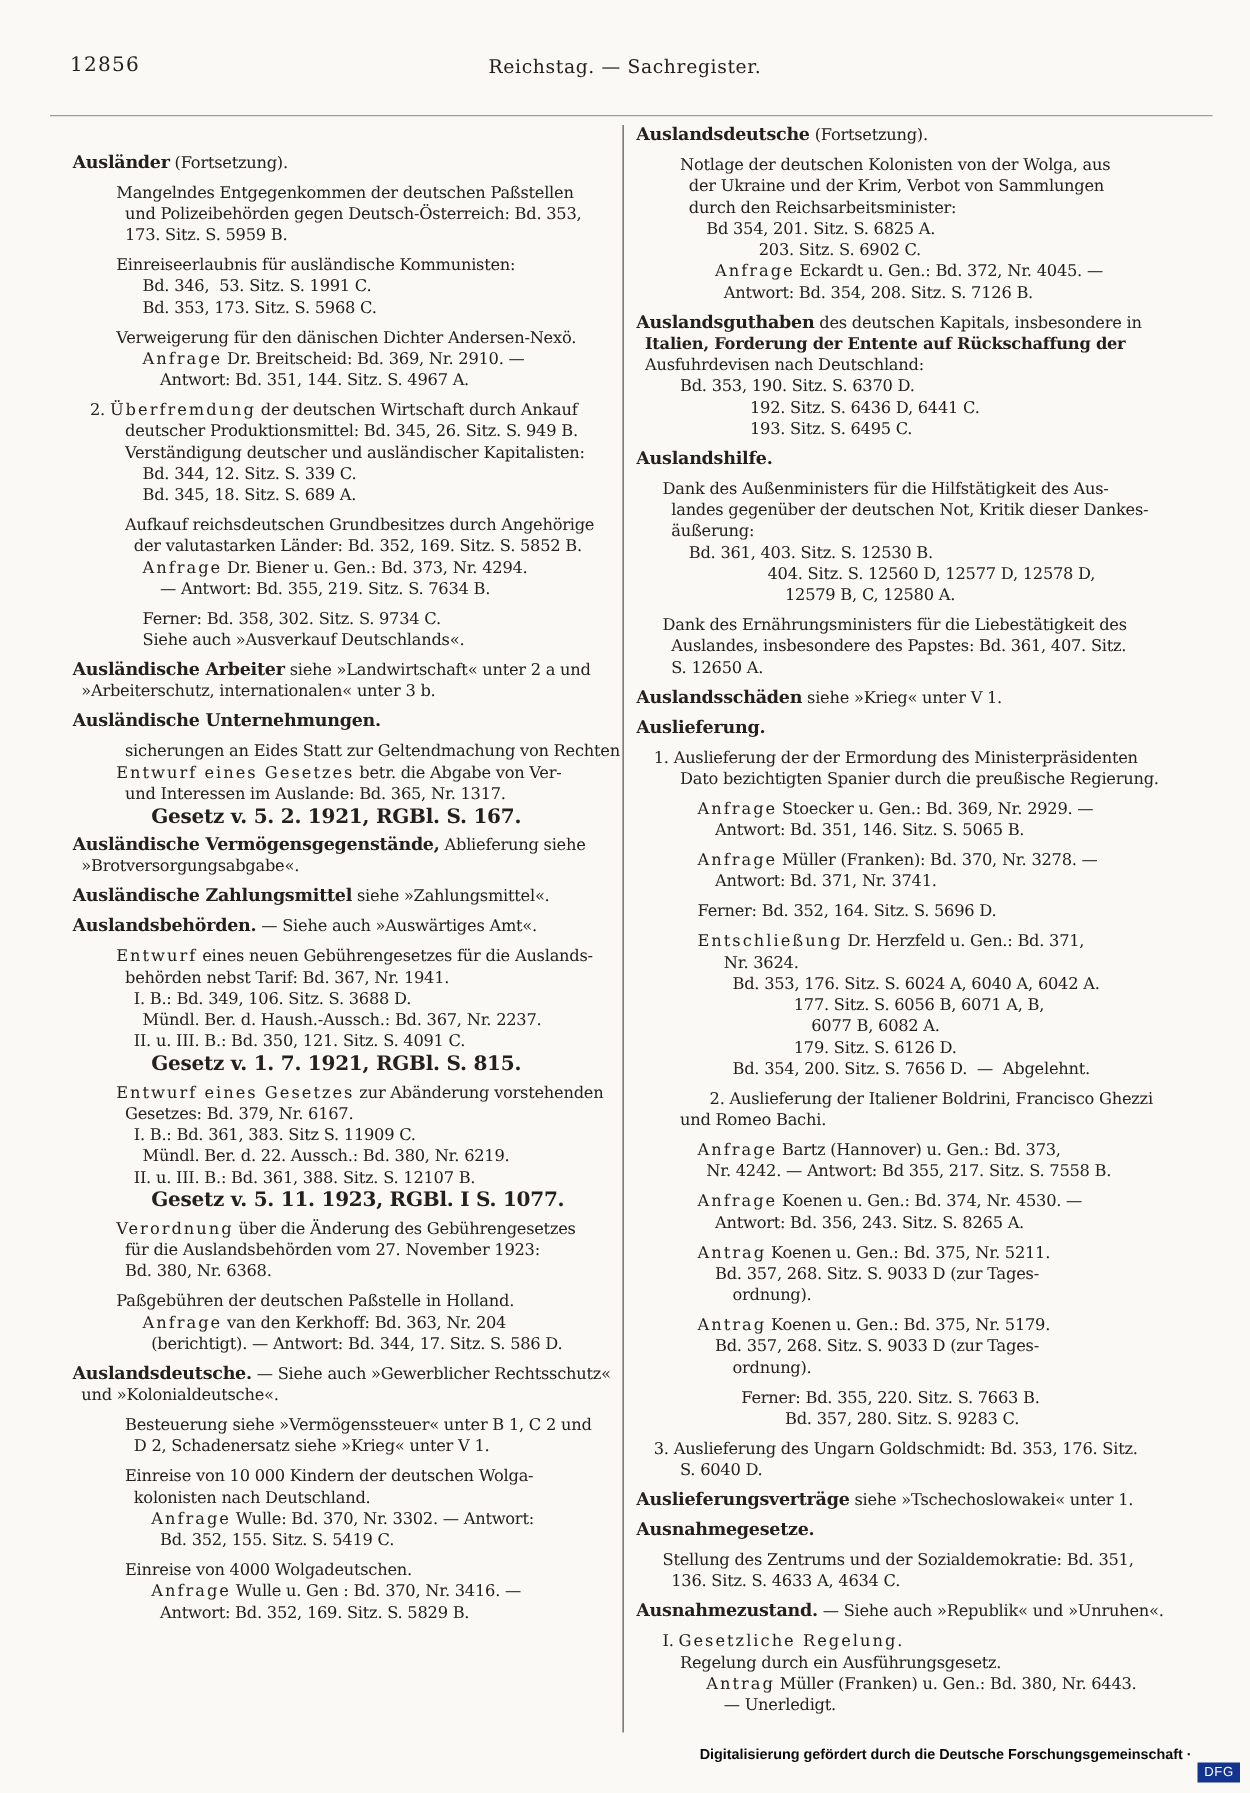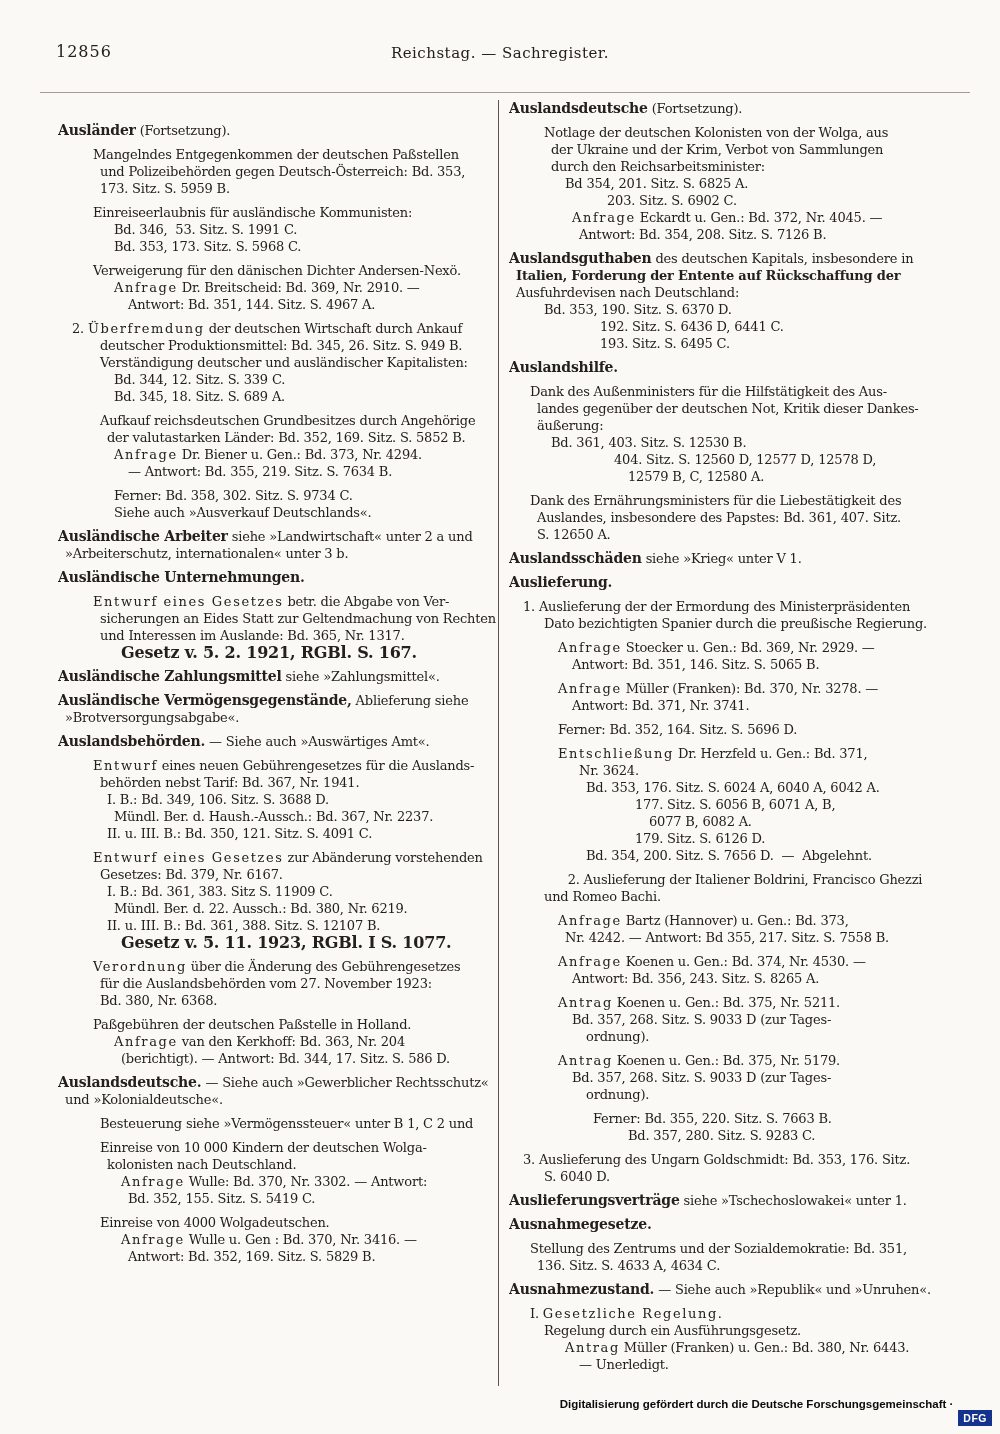--- a/index.html
+++ b/index.html
@@ -53,21 +53,21 @@
 
   
   .footer {
     position:absolute; right:8px; bottom:8px;
     font-family:"Liberation Sans", sans-serif;
     font-size:11.5px; font-weight:bold; color:#0a0a0a;
     display:flex; align-items:center; gap:5px;
   }
   .dfg {
     background:#14338e; color:#ffffff;
-    font-size:10.5px; font-weight:bold;
+    font-size:10.5px; font-weight:normal;
     padding:2px 5px; letter-spacing:0.5px;margin-top:28px;
   }
 </style>
 </head>
 <body>
 
 <div class="page">
   <div class="header">
     <span class="pagenum">12856</span>
     <span class="htitle">Reichstag. — Sachregister.</span>
@@ -112,41 +112,42 @@
           <div class="line" style="padding-left: 56px;">Siehe auch »Ausverkauf Deutschlands«.</div>
         </div>
         <div class="entry">
           <div class="line" style="padding-left: 0px;"><span class="head">Ausländische Arbeiter</span> siehe »Landwirtschaft« unter 2 a und</div>
           <div class="line" style="padding-left: 7px;">»Arbeiterschutz, internationalen« unter 3 b.</div>
         </div>
         <div class="entry">
           <div class="line" style="padding-left: 0px;"><span class="head">Ausländische Unternehmungen.</span></div>
         </div>
         <div class="entry">
+          <div class="line" style="padding-left: 42px;">sicherungen an Eides Statt zur Geltendmachung von Rechten</div>
           <div class="line" style="padding-left: 35px;"><span class="sp">Entwurf eines Gesetzes</span> betr. die Abgabe von Ver-</div>
-          <div class="line" style="padding-left: 42px;">sicherungen an Eides Statt zur Geltendmachung von Rechten</div>
           <div class="line" style="padding-left: 42px;">und Interessen im Auslande: Bd. 365, Nr. 1317.</div>
           <div class="line bold" style="padding-left: 63px;">Gesetz v. 5. 2. 1921, RGBl. S. 167.</div>
         </div>
         <div class="entry">
-          <div class="line" style="padding-left: 0px;"><span class="head">Ausländische Zahlungsmittel</span> siehe »Zahlungsmittel«.</div>
-        </div>
-        <div class="entry">
           <div class="line" style="padding-left: 0px;"><span class="head">Ausländische Vermögensgegenstände,</span> Ablieferung siehe</div>
           <div class="line" style="padding-left: 7px;">»Brotversorgungsabgabe«.</div>
+        </div>
+        <div class="entry">
+          <div class="line" style="padding-left: 0px;"><span class="head">Ausländische Zahlungsmittel</span> siehe »Zahlungsmittel«.</div>
         </div>
         <div class="entry">
           <div class="line" style="padding-left: 0px;"><span class="head">Auslandsbehörden.</span> — Siehe auch »Auswärtiges Amt«.</div>
         </div>
         <div class="entry">
           <div class="line" style="padding-left: 35px;"><span class="sp">Entwurf</span> eines neuen Gebührengesetzes für die Auslands-</div>
           <div class="line" style="padding-left: 42px;">behörden nebst Tarif: Bd. 367, Nr. 1941.</div>
           <div class="line" style="padding-left: 49px;">I. B.: Bd. 349, 106. Sitz. S. 3688 D.</div>
           <div class="line" style="padding-left: 56px;">Mündl. Ber. d. Haush.-Aussch.: Bd. 367, Nr. 2237.</div>
           <div class="line" style="padding-left: 49px;">II. u. III. B.: Bd. 350, 121. Sitz. S. 4091 C.</div>
+          <div class="line bold" style="padding-left: 63px;">Gesetz v. 1. 7. 1921, RGBl. S. 815.</div>
         </div>
         <div class="entry">
           <div class="line" style="padding-left: 35px;"><span class="sp">Entwurf eines Gesetzes</span> zur Abänderung vorstehenden</div>
           <div class="line" style="padding-left: 42px;">Gesetzes: Bd. 379, Nr. 6167.</div>
           <div class="line" style="padding-left: 49px;">I. B.: Bd. 361, 383. Sitz S. 11909 C.</div>
           <div class="line" style="padding-left: 56px;">Mündl. Ber. d. 22. Aussch.: Bd. 380, Nr. 6219.</div>
           <div class="line" style="padding-left: 49px;">II. u. III. B.: Bd. 361, 388. Sitz. S. 12107 B.</div>
           <div class="line bold" style="padding-left: 63px;">Gesetz v. 5. 11. 1923, RGBl. I S. 1077.</div>
         </div>
         <div class="entry">
@@ -158,20 +159,21 @@
           <div class="line" style="padding-left: 35px;">Paßgebühren der deutschen Paßstelle in Holland.</div>
           <div class="line" style="padding-left: 56px;"><span class="sp">Anfrage</span> van den Kerkhoff: Bd. 363, Nr. 204</div>
           <div class="line" style="padding-left: 63px;">(berichtigt). — Antwort: Bd. 344, 17. Sitz. S. 586 D.</div>
         </div>
         <div class="entry">
           <div class="line" style="padding-left: 0px;"><span class="head">Auslandsdeutsche.</span> — Siehe auch »Gewerblicher Rechtsschutz«</div>
           <div class="line" style="padding-left: 7px;">und »Kolonialdeutsche«.</div>
         </div>
         <div class="entry">
           <div class="line" style="padding-left: 42px;">Besteuerung siehe »Vermögenssteuer« unter B 1, C 2 und</div>
+          <div class="line" style="padding-left: 49px;">D 2, Schadenersatz siehe »Krieg« unter V 1.</div>
         </div>
         <div class="entry">
           <div class="line" style="padding-left: 42px;">Einreise von 10 000 Kindern der deutschen Wolga-</div>
           <div class="line" style="padding-left: 49px;">kolonisten nach Deutschland.</div>
           <div class="line" style="padding-left: 63px;"><span class="sp">Anfrage</span> Wulle: Bd. 370, Nr. 3302. — Antwort:</div>
           <div class="line" style="padding-left: 70px;">Bd. 352, 155. Sitz. S. 5419 C.</div>
         </div>
         <div class="entry">
           <div class="line" style="padding-left: 42px;">Einreise von 4000 Wolgadeutschen.</div>
           <div class="line" style="padding-left: 63px;"><span class="sp">Anfrage</span> Wulle u. Gen : Bd. 370, Nr. 3416. —</div>

